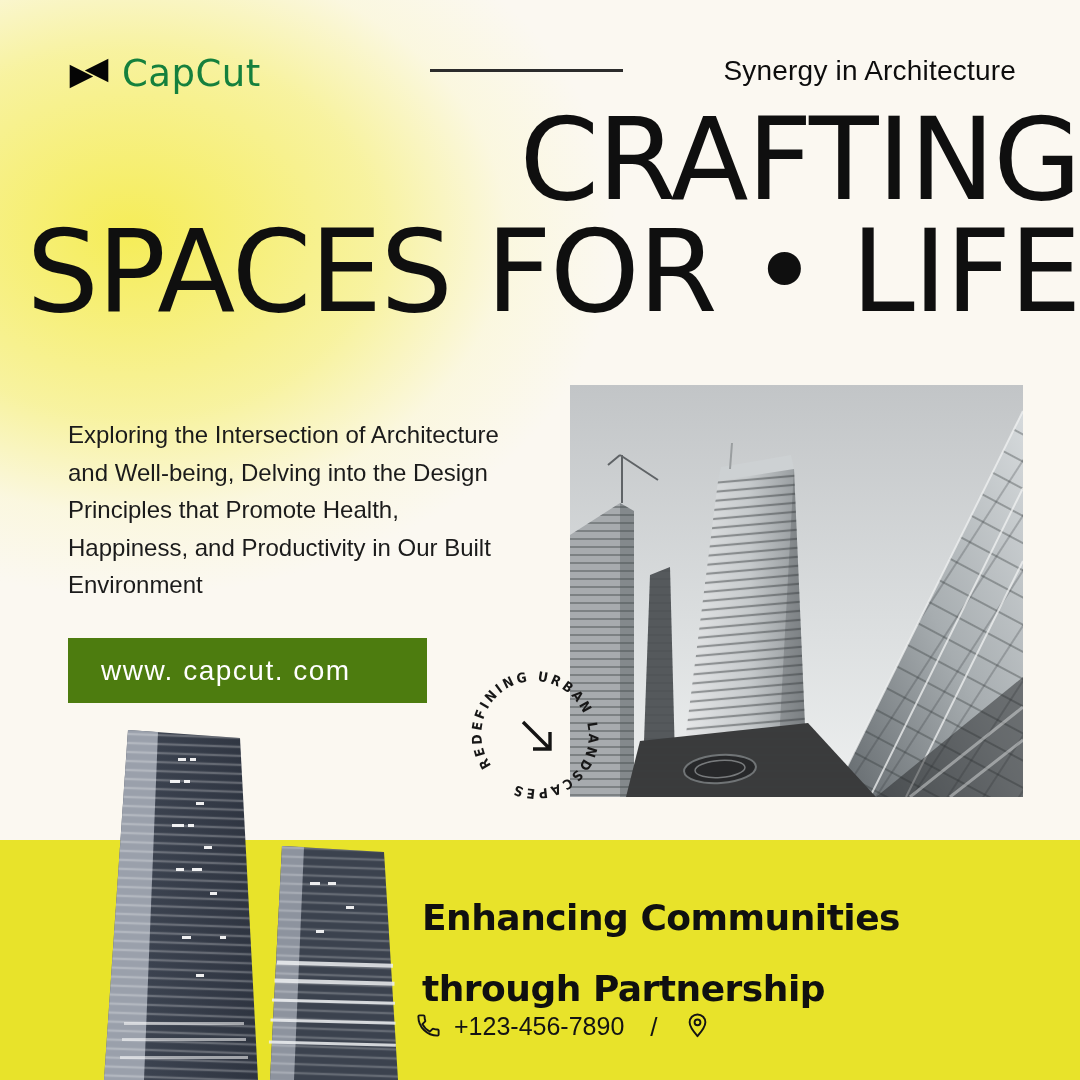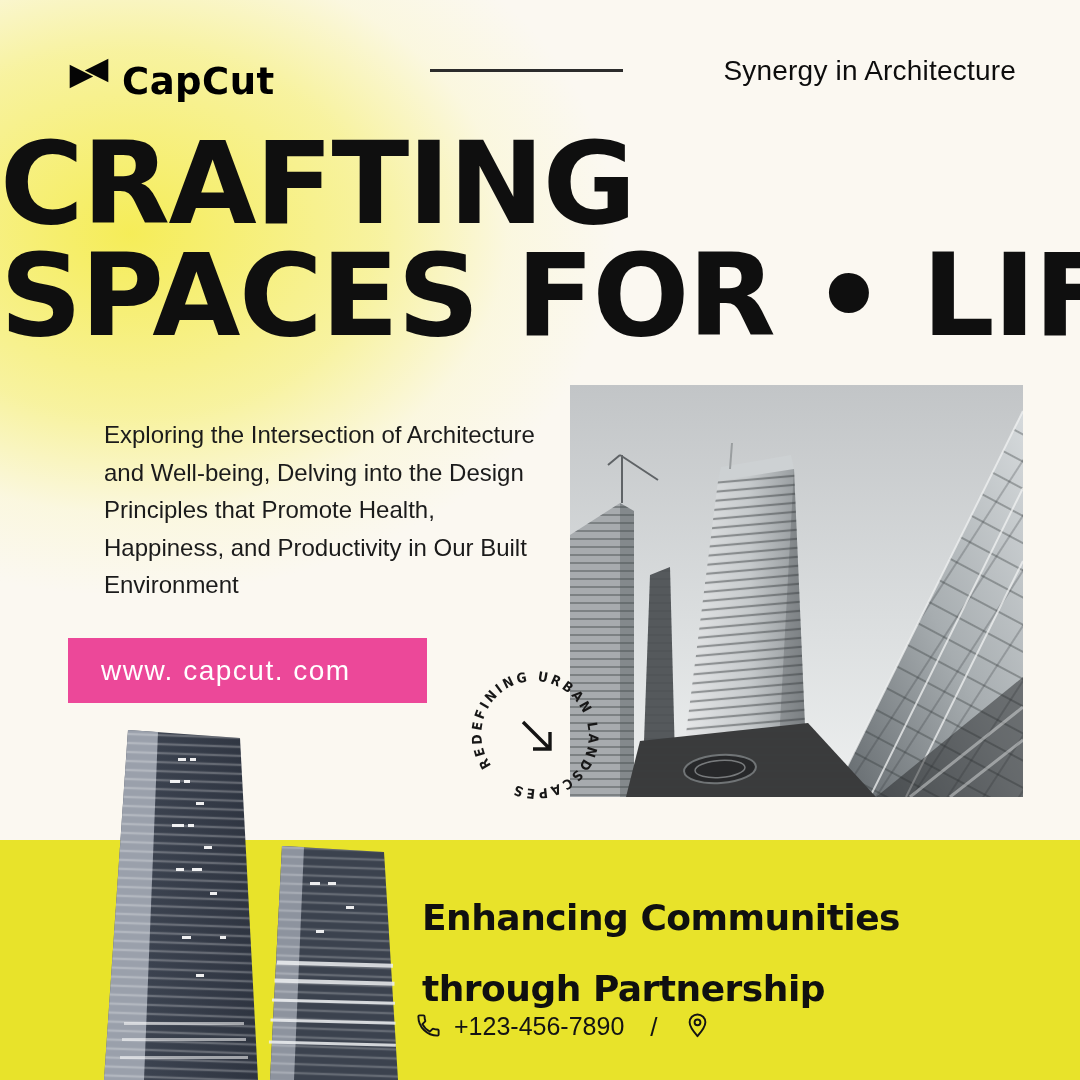--- a/index.html
+++ b/index.html
@@ -4,33 +4,33 @@
 <style>
   html,body{margin:0;padding:0;}
   body{width:1080px;height:1080px;overflow:hidden;font-family:"Liberation Sans",sans-serif;}
   .canvas{position:relative;width:1080px;height:1080px;background:#fbf8f1;overflow:hidden;}
   .glow{position:absolute;left:-420px;top:-260px;width:1250px;height:1050px;pointer-events:none;
         background:radial-gradient(ellipse 52% 46% at 44% 47%,
           rgba(245,236,80,0.95) 0%, rgba(246,240,125,0.70) 38%,
           rgba(250,246,190,0.35) 58%, rgba(251,248,241,0) 75%);}
   
   .logo-icon{position:absolute;left:68px;top:55px;width:42px;height:37px;}
-  .wordmark{position:absolute;left:122px;top:60px;font-family:"DejaVu Sans",sans-serif;
-            font-weight:bold;font-size:37px;letter-spacing:.5px;color:#000000;}
+  .wordmark{position:absolute;left:122px;top:52px;font-family:"DejaVu Sans",sans-serif;
+            font-weight:normal;font-size:37px;letter-spacing:.5px;color:#15803d;}
   .divider{position:absolute;left:430px;top:69px;width:193px;height:2.5px;background:#2c2c2c;}
   .tagline{position:absolute;right:64px;top:55px;font-size:28px;color:#0d0d0d;letter-spacing:.2px;margin-left:45px;}
   
-  .hero{position:absolute;left:0;top:128px;width:100%;text-align:left;white-space:nowrap;
-        font-family:"DejaVu Sans",sans-serif;font-weight:bold;color:#0f0f0f;
+  .hero{position:absolute;left:0;top:104px;width:100%;text-align:right;white-space:nowrap;
+        font-family:"DejaVu Sans",sans-serif;font-weight:normal;color:#0f0f0f;
         font-size:114px;line-height:112px;letter-spacing:-1.5px;}
   
   .intro{position:absolute;left:68px;top:416px;width:470px;font-size:24px;line-height:37.5px;
-         color:#1b1b1b;white-space:pre-line;margin-left:36px;}
-  
-  .webbar{position:absolute;left:68px;top:638px;width:359px;height:65px;background:#ec4899;
+         color:#1b1b1b;white-space:pre-line;}
+  
+  .webbar{position:absolute;left:68px;top:638px;width:359px;height:65px;background:#4d7c0f;
           display:flex;align-items:center;}
   .webbar span{color:#fff;font-size:28px;letter-spacing:1.5px;padding-left:33px;}
   
   .photo{position:absolute;left:570px;top:385px;width:453px;height:412px;}
   
   .stamp{position:absolute;left:445px;top:645px;width:190px;height:190px;}
   .stamp text{font-family:"DejaVu Sans",sans-serif;font-weight:bold;font-size:13.5px;
               letter-spacing:3px;fill:#171717;}
   
   .banner{position:absolute;left:0;top:840px;width:1080px;height:240px;background:#e8e32a;}

